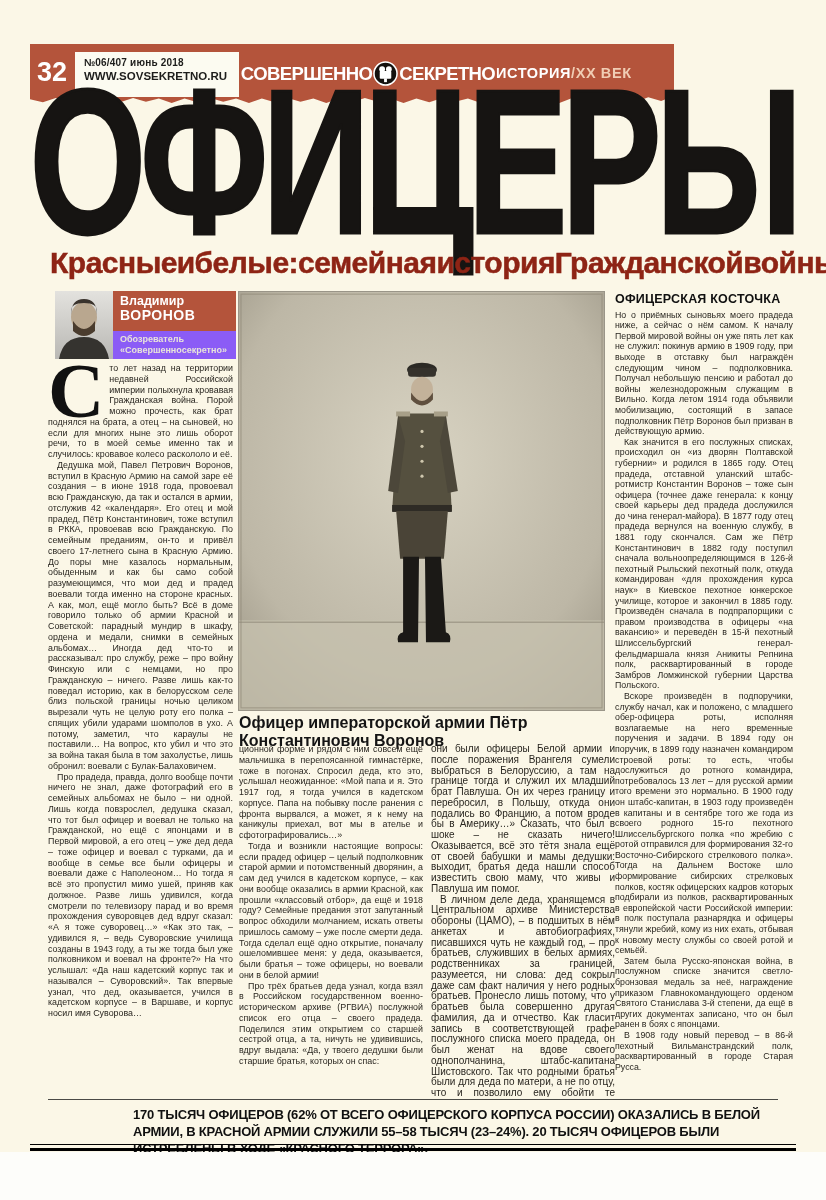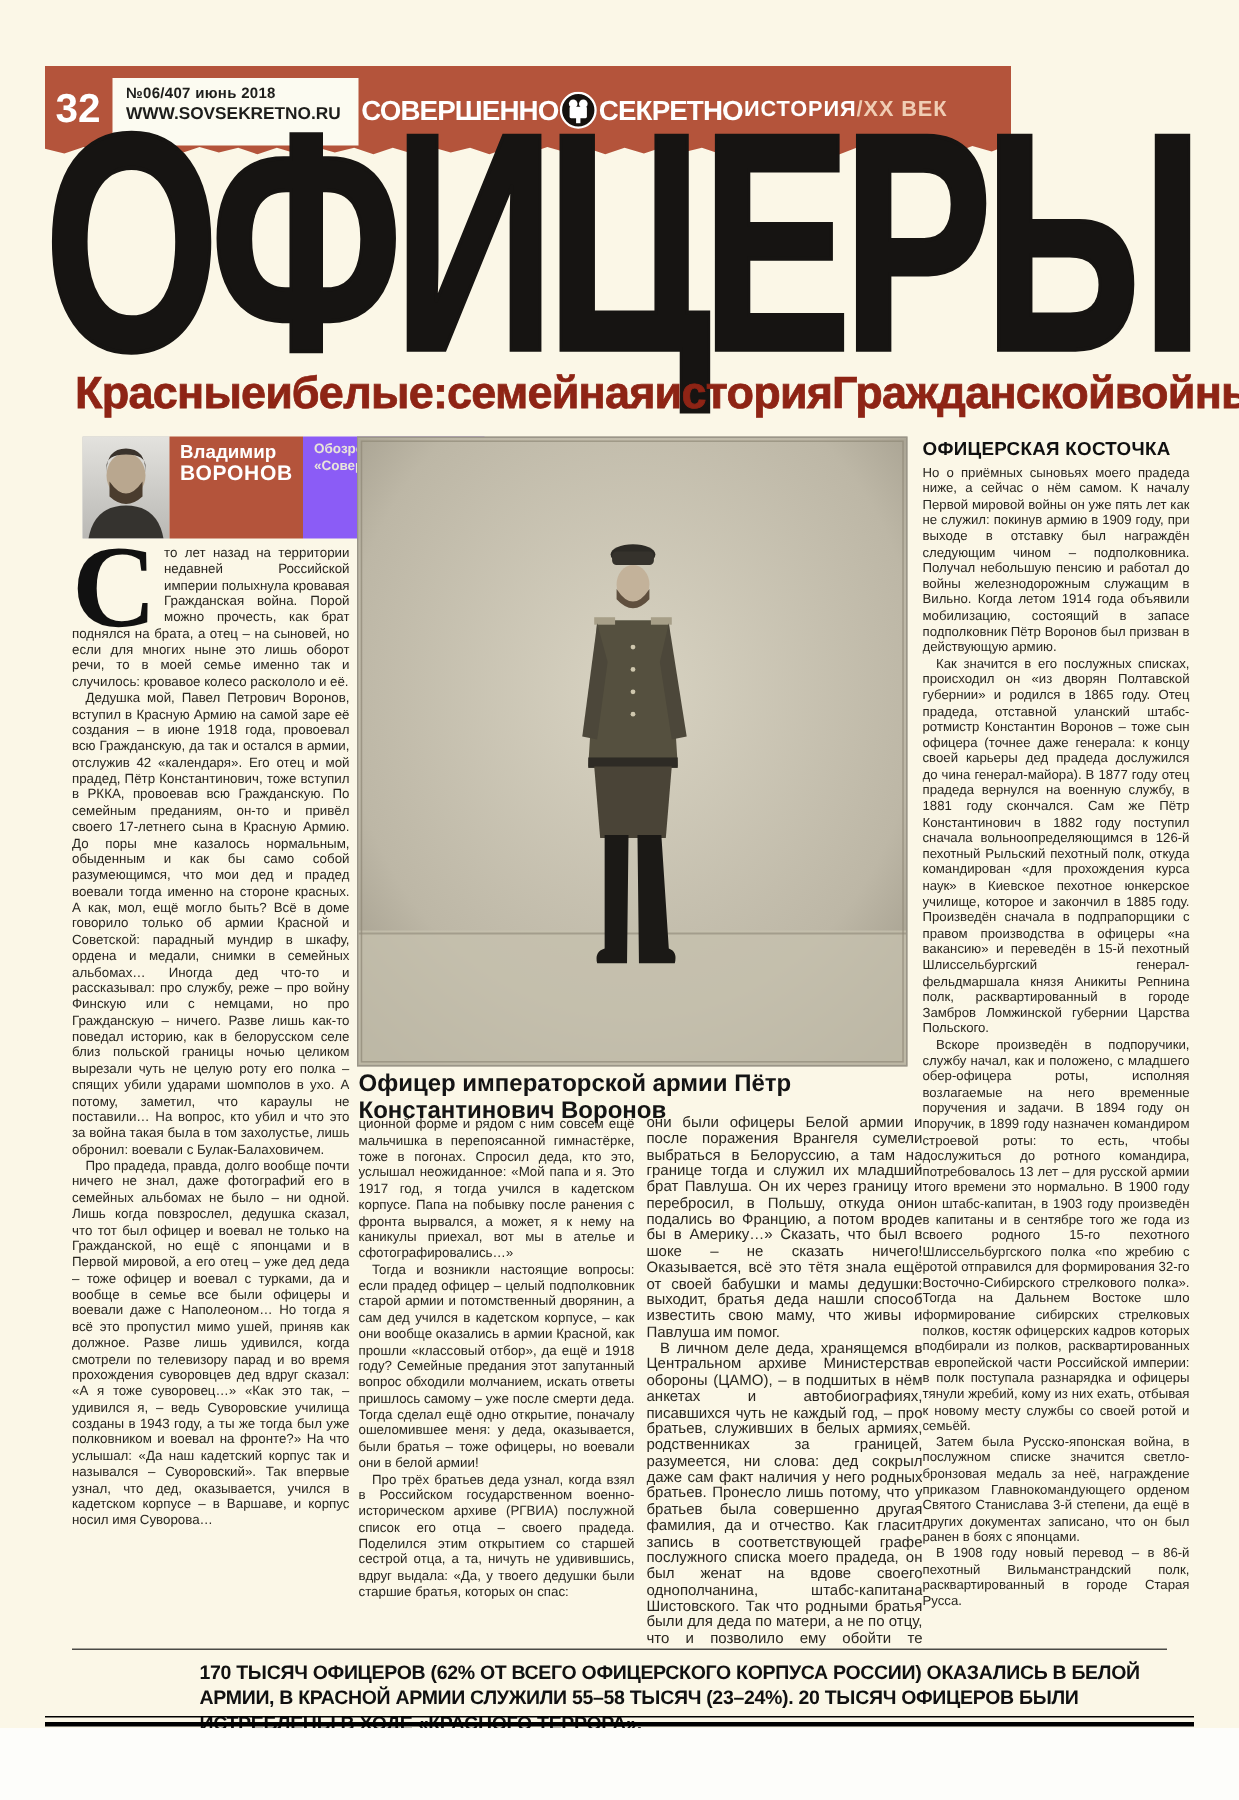--- a/index.html
+++ b/index.html
@@ -42,21 +42,21 @@
   }
   .subheadline {
     position:absolute; left:50px; top:246px; width:740px;
     font-size:30px; font-weight:bold; color:#8e2415; letter-spacing:-0.5px;
     word-spacing:-8px; -webkit-text-stroke:0.5px #8e2415; white-space:nowrap;
   }
 
   
   .author-box { position:absolute; left:55px; top:291px; width:181px; height:68px; display:flex; }
   .author-photo { width:58px; height:68px; flex:0 0 auto; background:#cfcecb; }
-  .author-right { flex:1; display:flex; flex-direction:row; }
+  .author-right { flex:1; display:flex; flex-direction:column; }
   .author-name { background:#b4543b; color:#fff; padding:4px 7px 3px; font-weight:bold; line-height:1.05; flex:1; }
   .author-first { font-size:12.5px; }
   .author-last { font-size:14px; letter-spacing:0.5px; }
   .author-role { background:#8b5cf6; color:#e8e4da; padding:3px 7px; font-weight:bold; font-size:9px; line-height:1.2; }
 
   
   .main-photo {
     position:absolute; left:238px; top:291px; width:367px; height:420px;
     border:1px solid #9a9588; background:#b9b4a6;
   }

